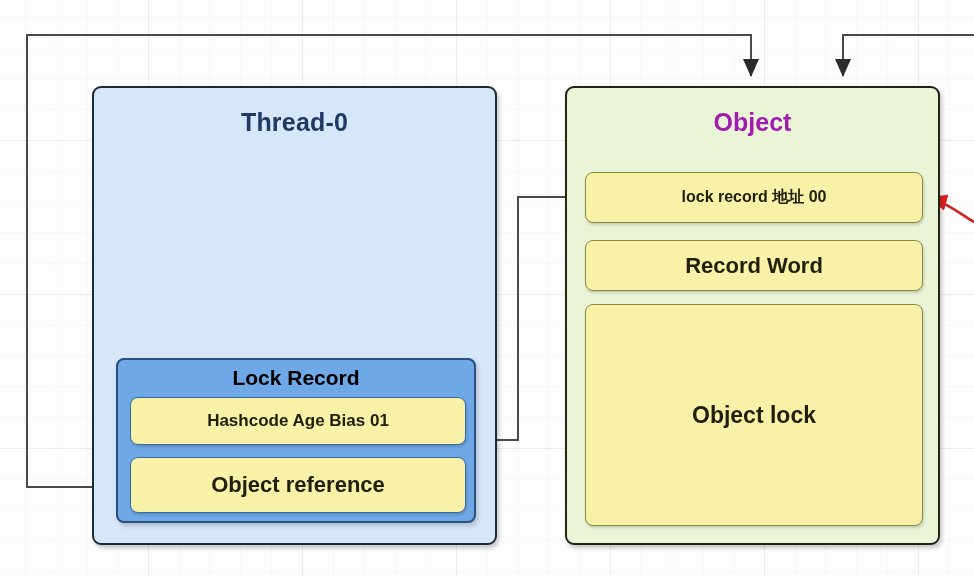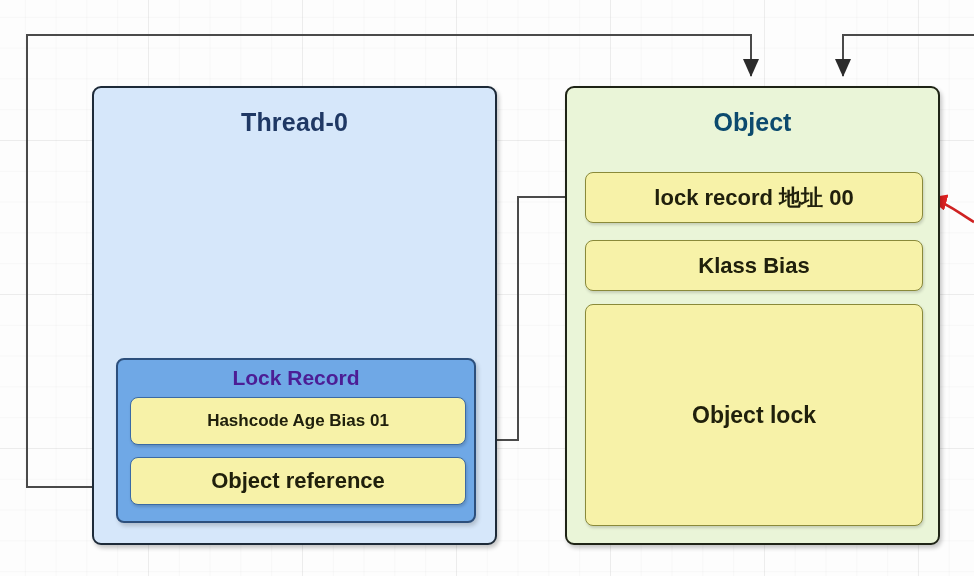--- a/index.html
+++ b/index.html
@@ -80,21 +80,21 @@
     box-shadow: 2px 3px 4px rgba(0,0,0,0.18);
   }
   .lock-record-title {
     position: absolute;
     left: 0;
     top: 6px;
     width: 100%;
     text-align: center;
     font-size: 21px;
     font-weight: bold;
-    color: #4c1d95;
+    color: #000000;
   }
 
   
   .slot {
     position: absolute;
     background: #f7f2a8;
     border: 1.8px solid #8a8a3a;
     border-radius: 8px;
     box-sizing: border-box;
     display: flex;
@@ -113,21 +113,21 @@
     left: 12px;
     top: 37px;
     width: 336px;
     height: 48px;
     font-size: 17px;
   }
   .slot-objref {
     left: 12px;
     top: 97px;
     width: 336px;
-    height: 48px;
+    height: 56px;
     font-size: 22px;
   }
 
   
   .object-box {
     position: absolute;
     left: 565px;
     top: 86px;
     width: 375px;
     height: 459px;
@@ -138,29 +138,29 @@
     box-shadow: 2px 3px 4px rgba(0,0,0,0.22);
   }
   .object-title {
     position: absolute;
     left: 0;
     top: 20px;
     width: 100%;
     text-align: center;
     font-size: 25px;
     font-weight: bold;
-    color: #0c4a6e;
+    color: #a21caf;
   }
 
   .slot-markword {
     left: 18px;
     top: 84px;
     width: 338px;
     height: 51px;
-    font-size: 22px;
+    font-size: 16px;
   }
   .slot-klassword {
     left: 18px;
     top: 152px;
     width: 338px;
     height: 51px;
     font-size: 22px;
   }
   .slot-objectbody {
     left: 18px;
@@ -213,21 +213,21 @@
   </div>
 
   <div class="object-box">
     <div class="object-title">Object</div>
 
     <div class="slot slot-markword">
       <span class="nowrap">lock record 地址 00</span>
     </div>
 
     <div class="slot slot-klassword">
-      <span>Klass Bias</span>
+      <span>Record Word</span>
     </div>
 
     <div class="slot slot-objectbody">
       <span>Object lock</span>
     </div>
   </div>
 
 </div>
 
 </body></html>

